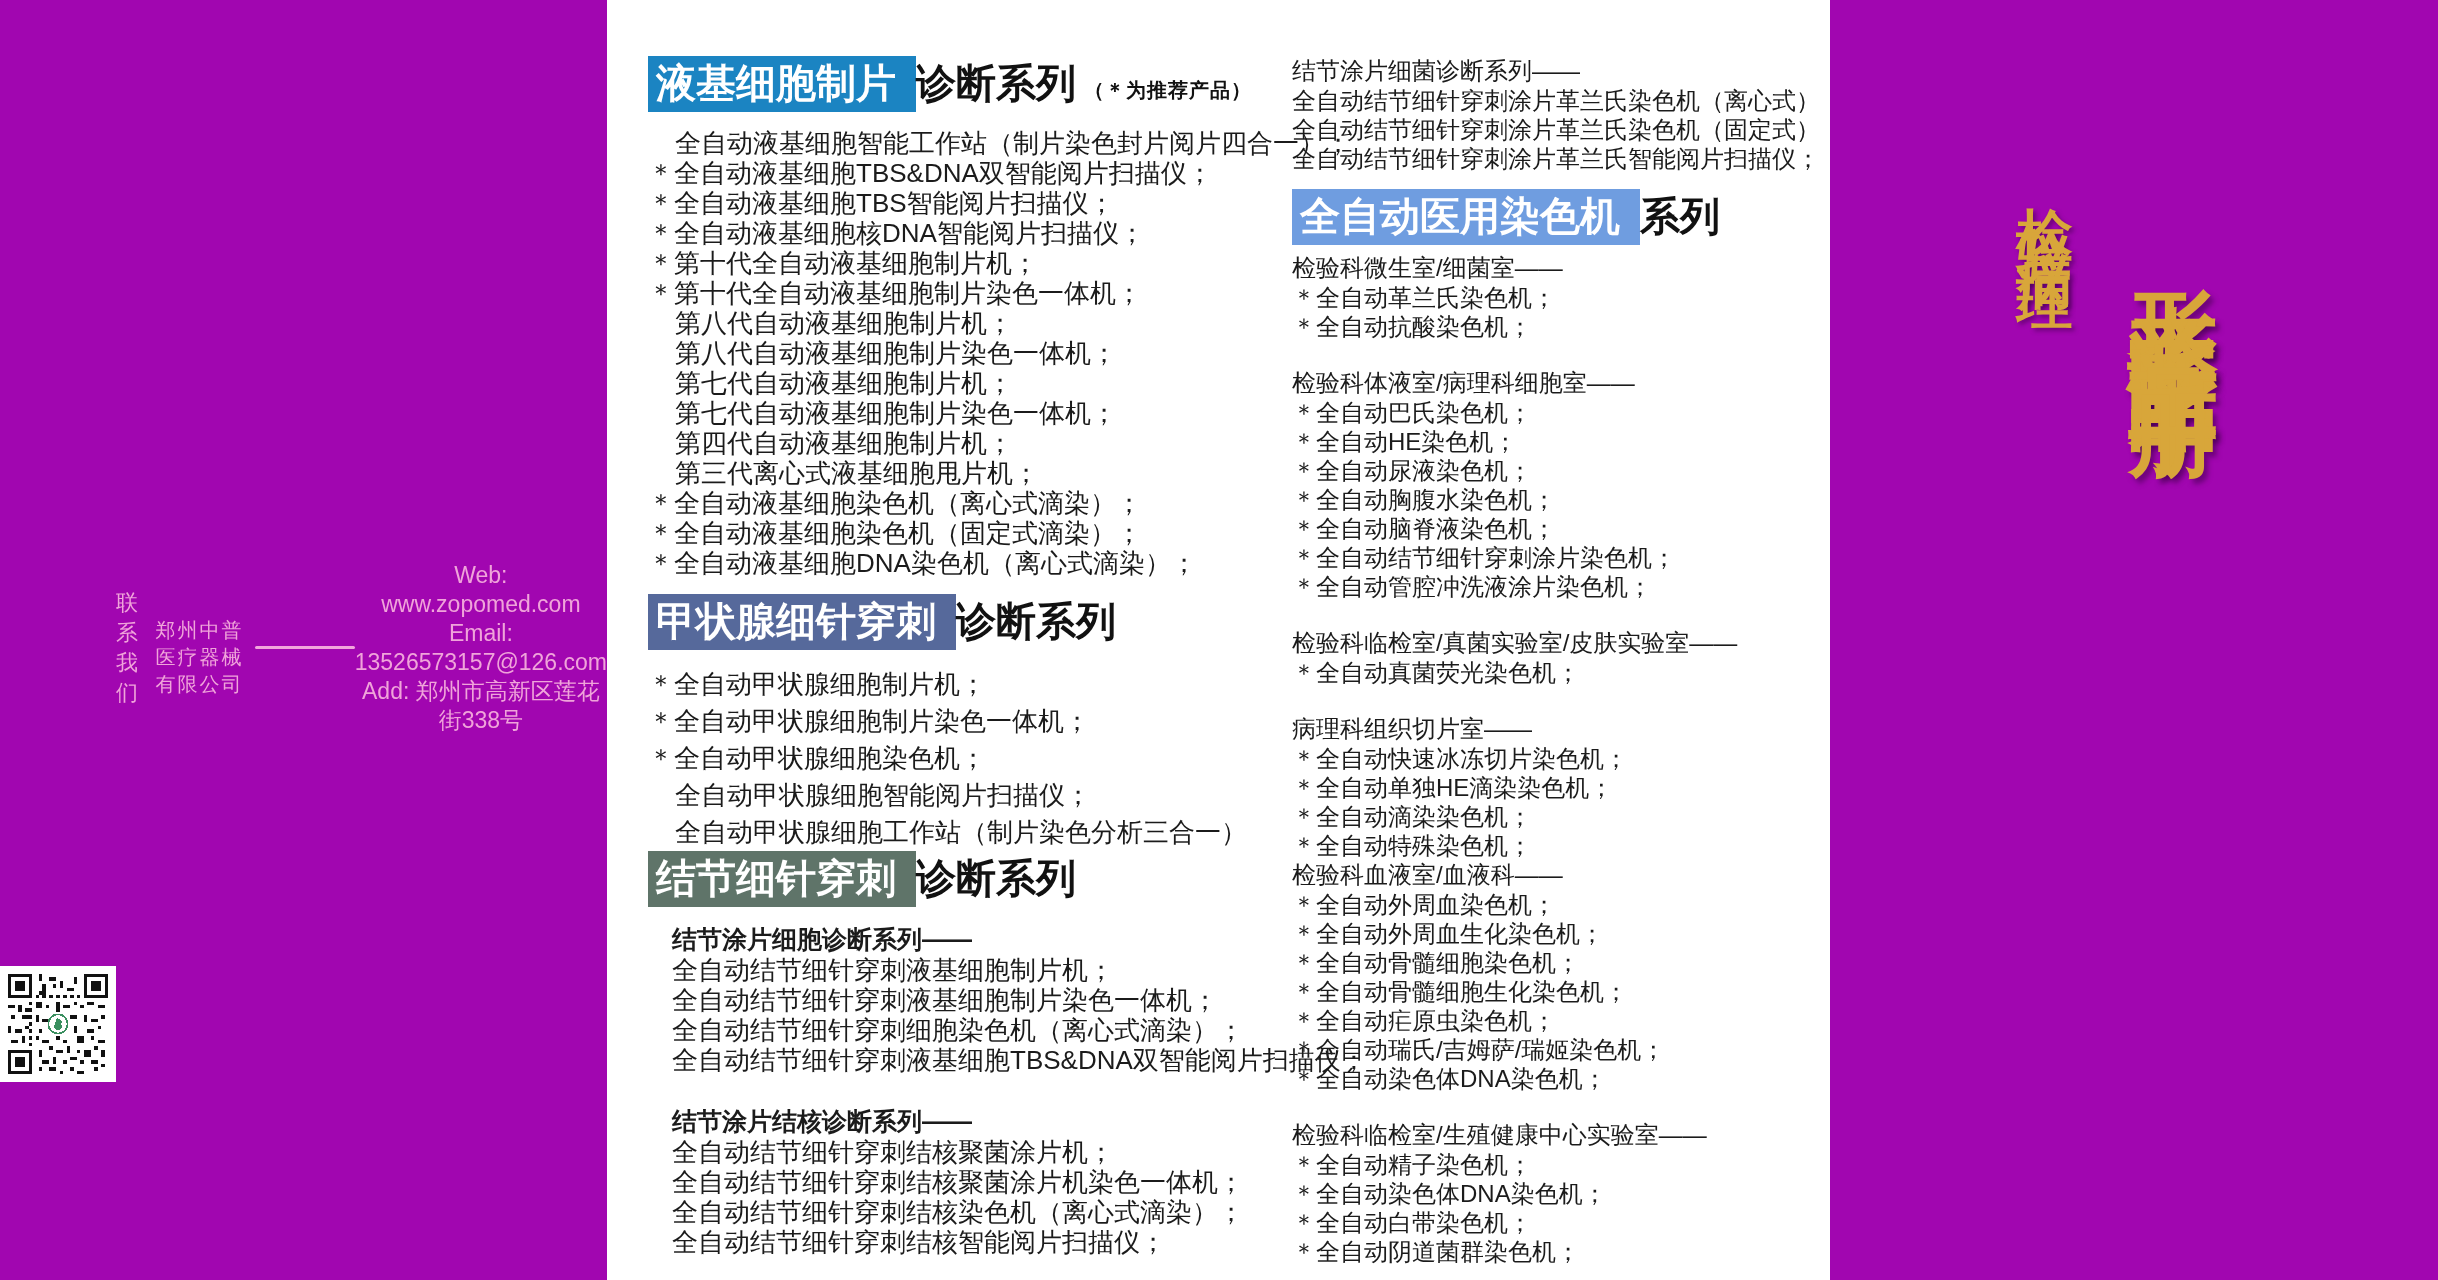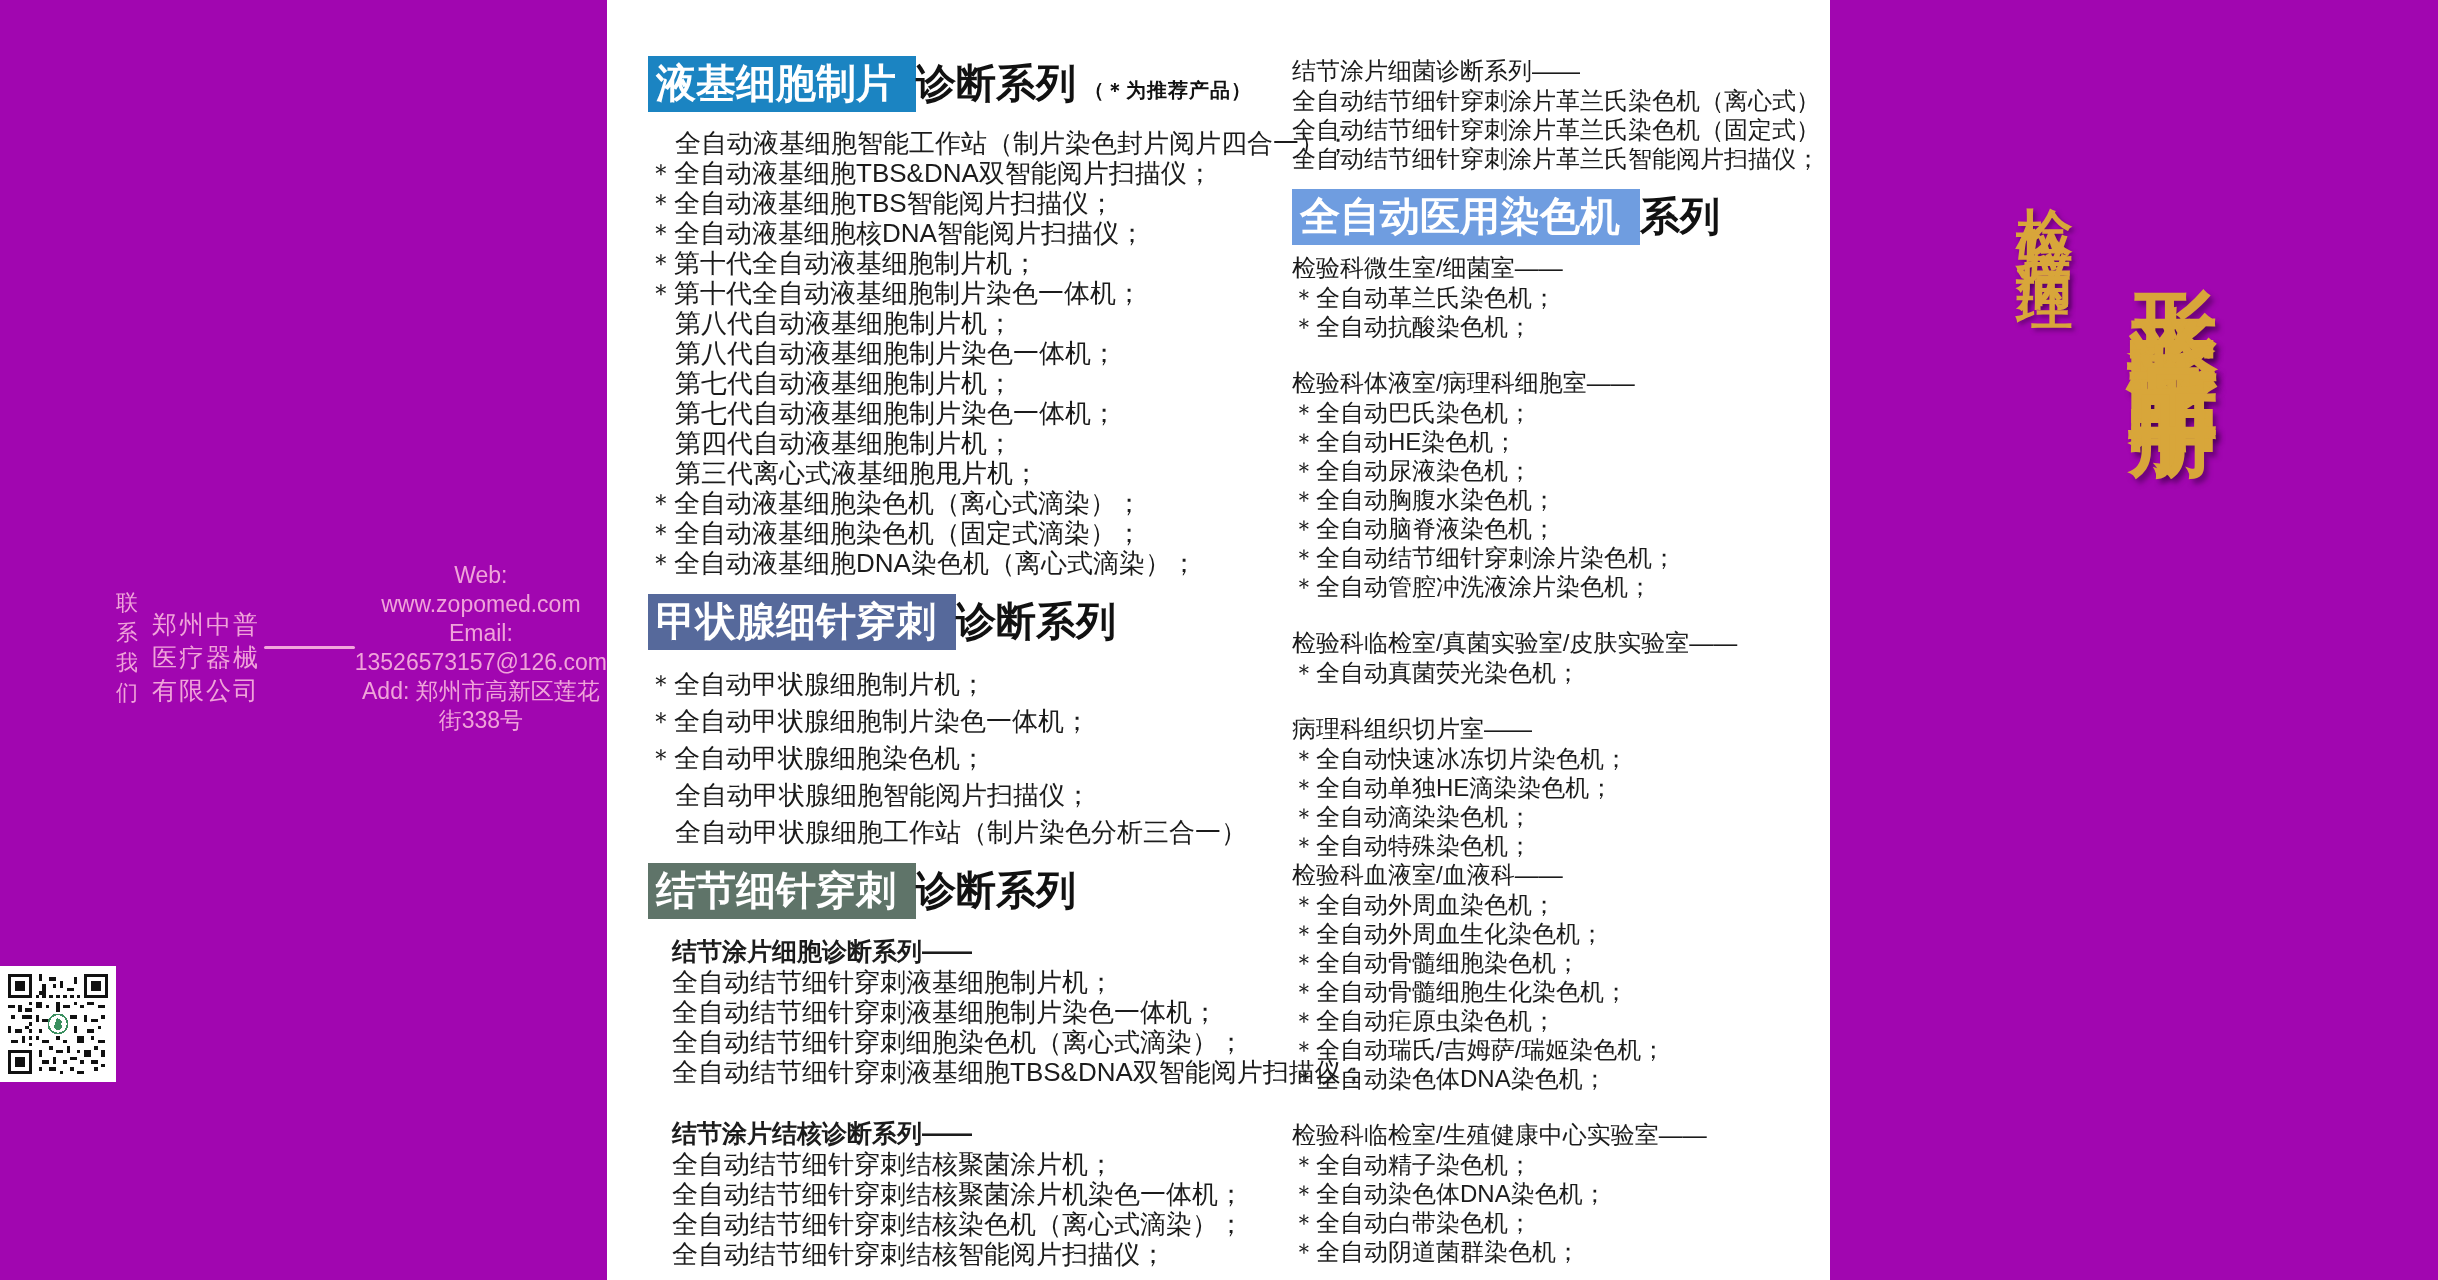--- a/index.html
+++ b/index.html
@@ -6,21 +6,21 @@
   .page{position:relative;width:2438px;height:1280px;background:#ffffff;overflow:hidden;
         font-family:"Liberation Sans","DejaVu Sans",sans-serif;color:#1b1b1b;}
 
   
   .left-panel{position:absolute;left:0;top:0;width:607px;height:1280px;background:#a106b0;
               display:flex;align-items:center;}
   .right-panel{position:absolute;left:1830px;top:0;width:608px;height:1280px;background:#a106b0;}
 
   .qr-wrap{margin-top:768px;background:#ffffff;padding:8px;width:100px;height:100px;}
   .contact-label{margin-top:16px;color:#f0a4da;font-size:22px;letter-spacing:4px;}
-  .company{margin-top:34px;color:#f0a4da;font-size:25px;letter-spacing:2px;}
+  .company{margin-top:34px;color:#f0a4da;font-size:20px;letter-spacing:2px;}
   .divider{margin-top:14px;width:262px;height:3px;background:#f2a6dc;border-radius:2px;}
   .contact-lines{margin-top:15px;text-align:center;color:#f0a4da;font-size:23px;line-height:29px;}
 
   .cat-vertical{position:absolute;left:178px;top:162px;writing-mode:vertical-rl;text-orientation:upright;
                 color:#d8a63a;font-size:56px;font-weight:bold;letter-spacing:23px;
                 font-family:"DejaVu Serif","Liberation Serif",serif;
                 text-shadow:3px 3px 4px rgba(70,0,80,0.55);}
   .main-vertical{position:absolute;left:284px;top:218px;writing-mode:vertical-rl;text-orientation:upright;
                  color:#d8a63a;font-size:90px;font-weight:bold;letter-spacing:13px;
                  font-family:"DejaVu Serif","Liberation Serif",serif;
@@ -36,21 +36,21 @@
   .hl-slate{background:#56699b;}
   .hl-green{background:#5f7469;}
   .hl-lblue{background:#6f9de0;}
   .note{font-size:20px;font-weight:bold;margin-left:8px;letter-spacing:1px;}
 
   .col1 .item{font-size:26px;line-height:30px;white-space:nowrap;}
   .col1 .indent{padding-left:27px;}
   .col1 .group{padding-left:24px;}
   .col1 .subt{font-size:25px;font-weight:bold;line-height:32px;margin-top:6px;}
   .mt16{margin-top:16px;}
-  .mt12{margin-top:12px;}
+  .mt12{}
   .gap1{margin-top:30px;}
 
   .col2 .item{font-size:24px;line-height:29px;white-space:nowrap;}
   .col2 .subt{font-size:24px;font-weight:normal;line-height:30px;}
   .gap2{margin-top:27px;}
   .col2 .sec-title{margin:16px 0 8px 0;}
 </style>
 </head>
 <body>
 

